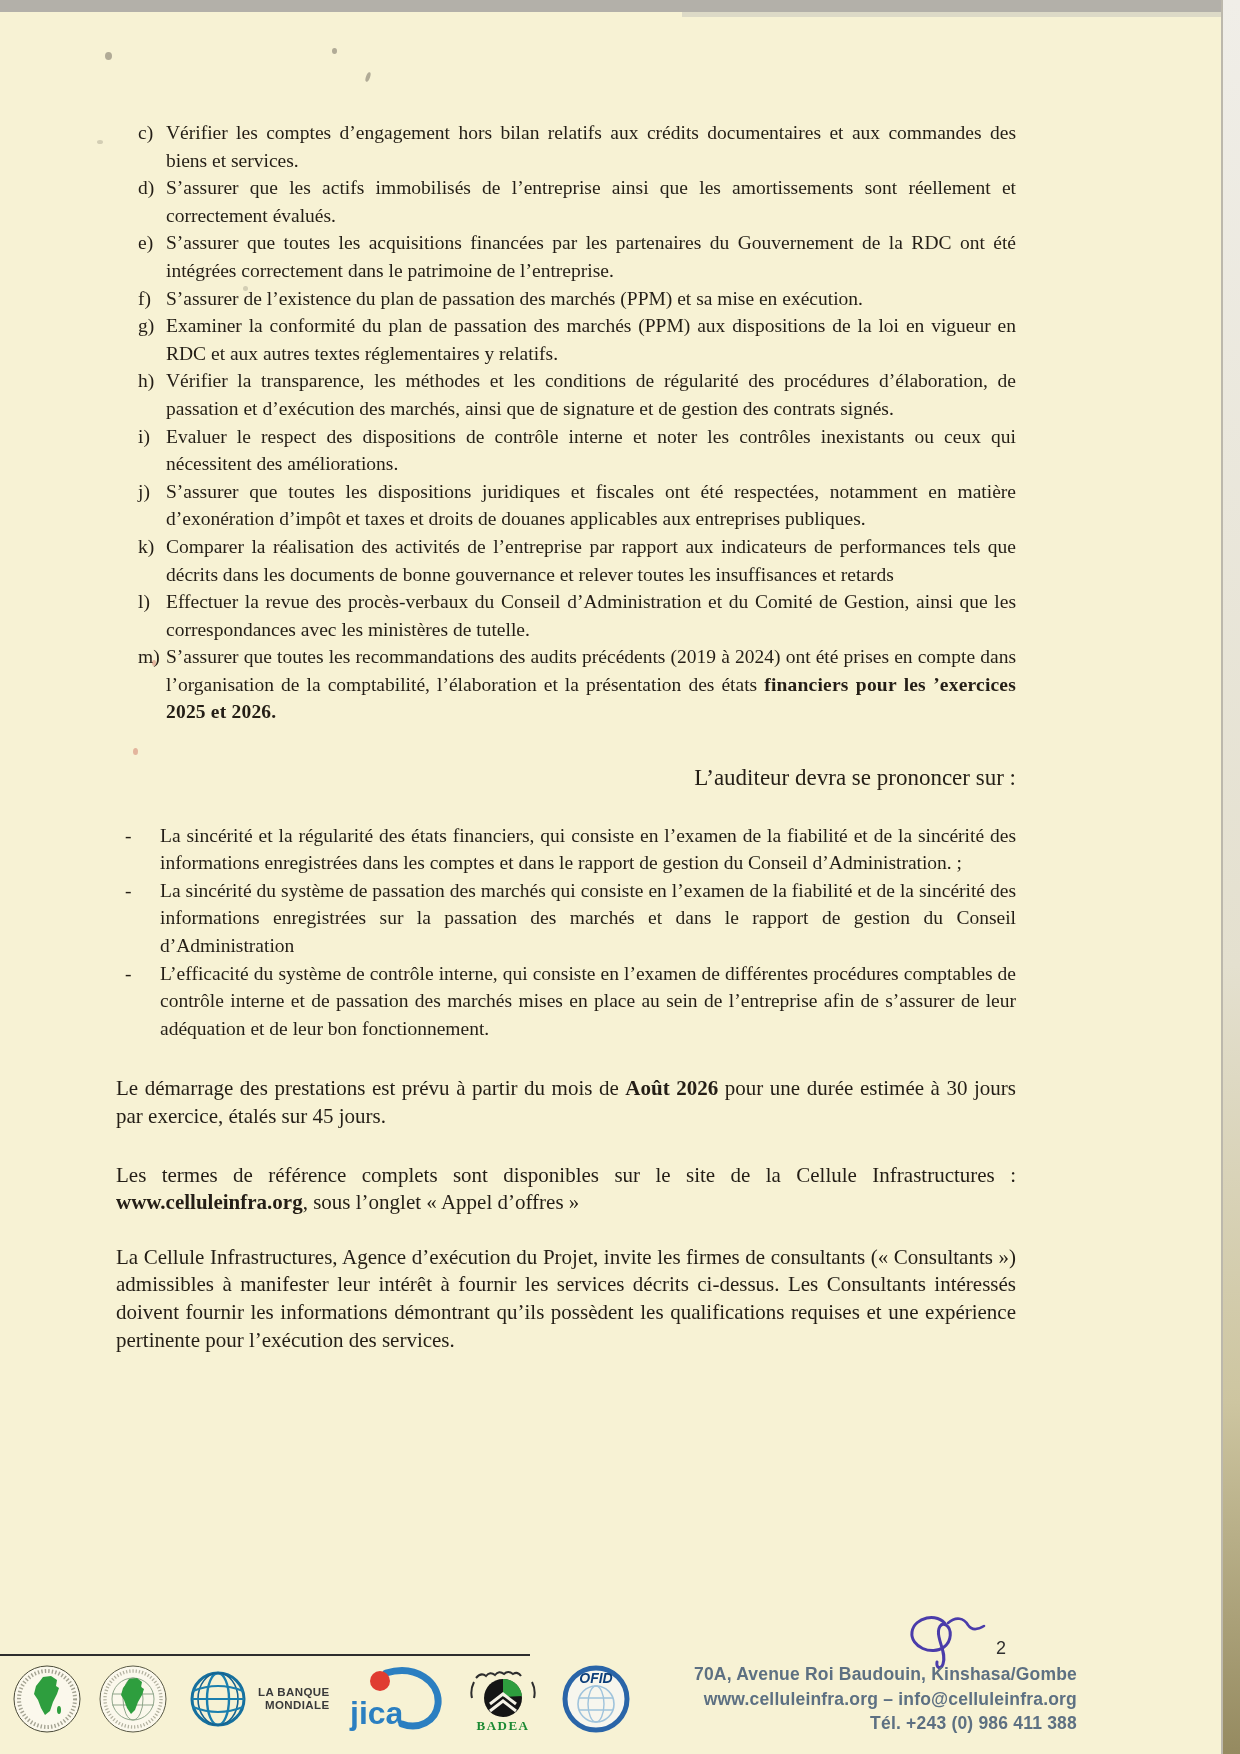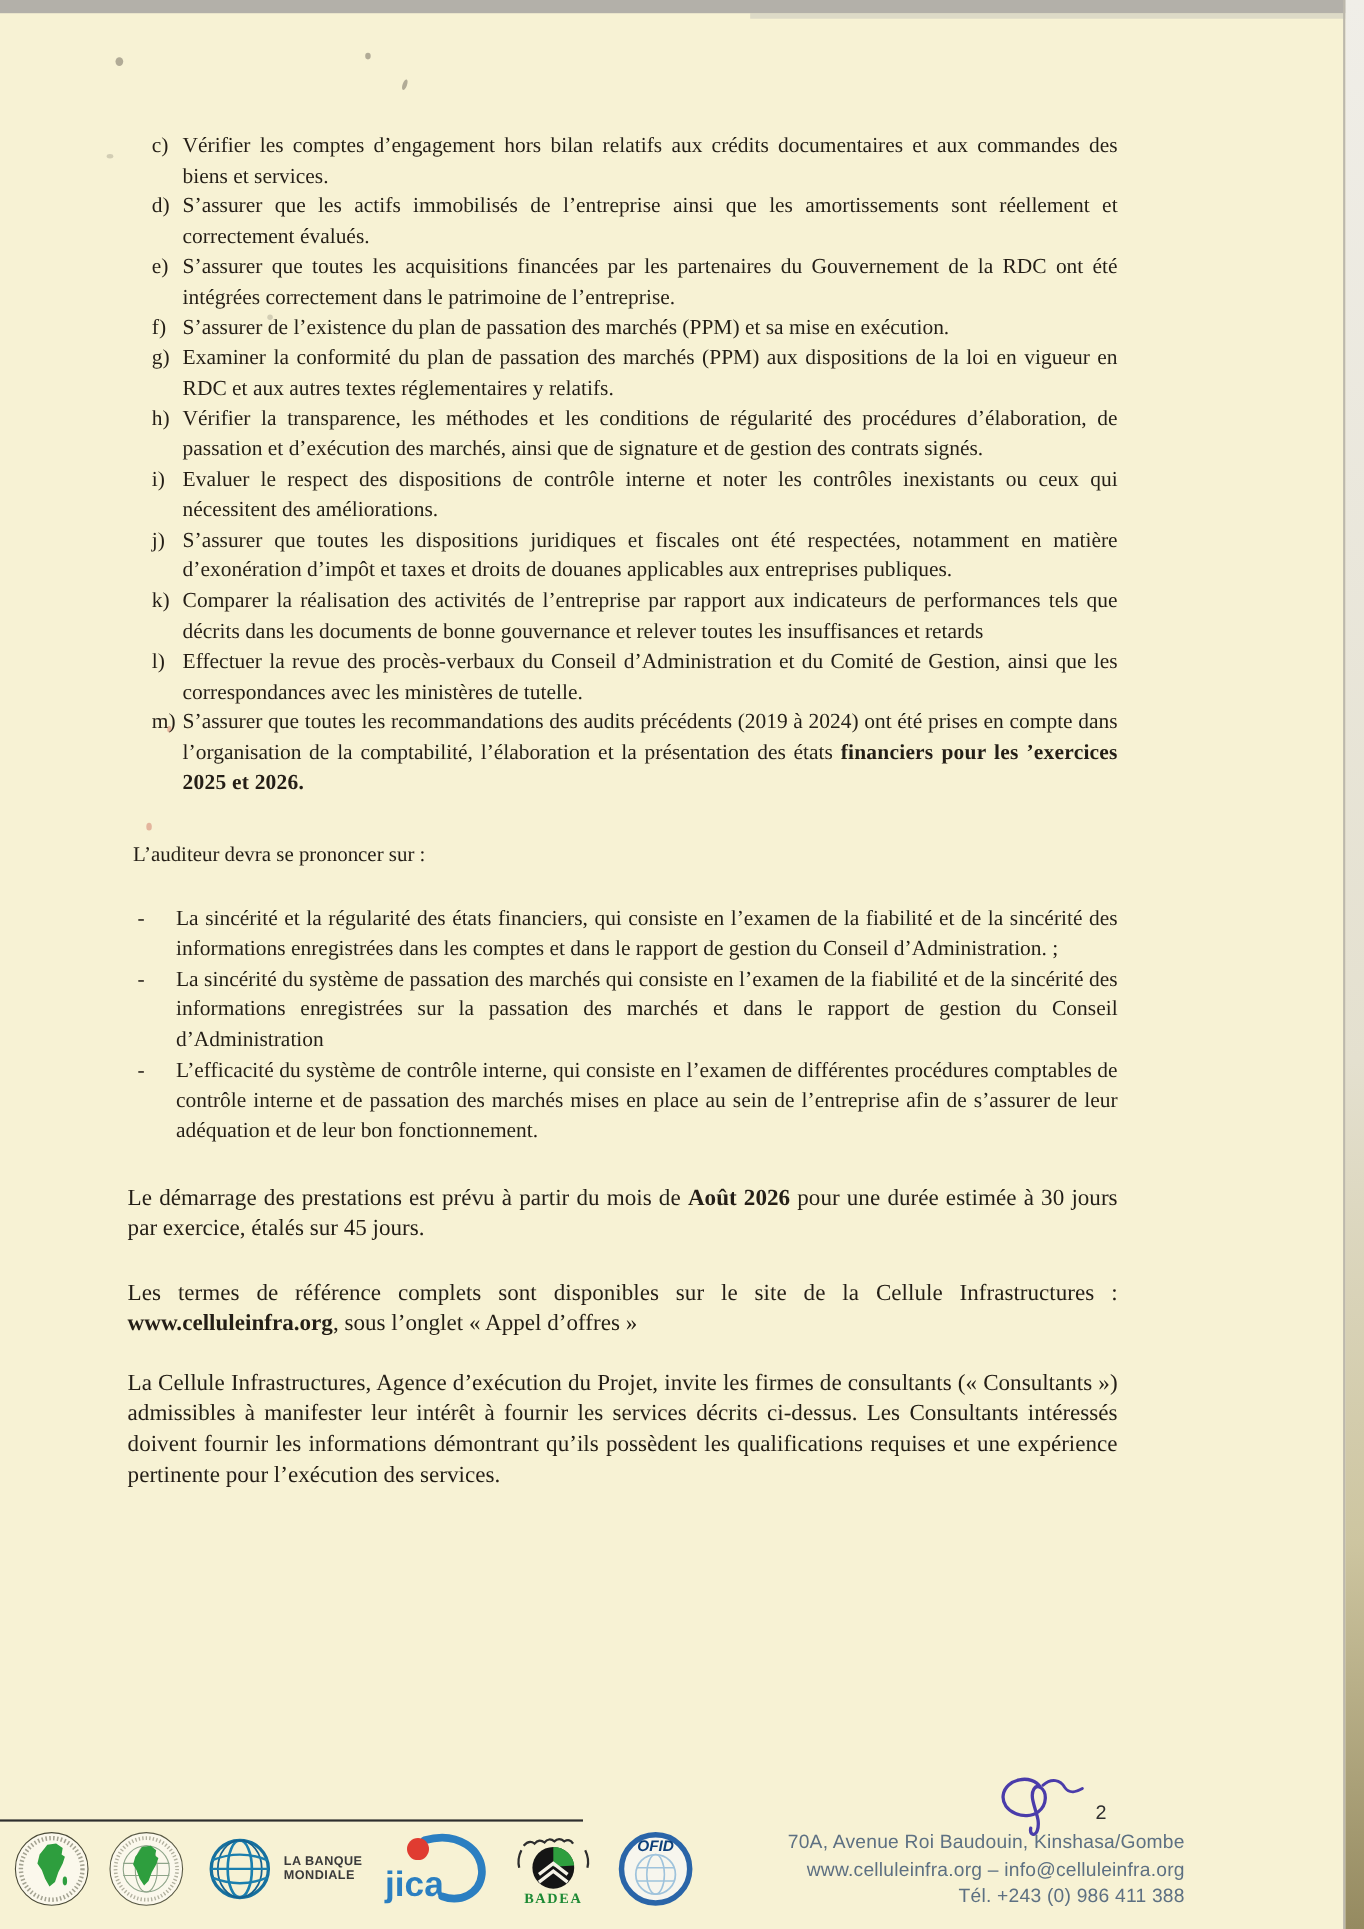--- a/index.html
+++ b/index.html
@@ -20,50 +20,50 @@
   .speck.red{background:rgba(190,70,55,.35);}
 
   .content{position:absolute;left:116px;top:119px;width:900px;}
 
   ol.lettered{list-style:none;margin:0;padding:0 0 0 22px;}
   ol.lettered li{display:flex;font-size:19.5px;line-height:27.6px;}
   ol.lettered .letter{width:28px;flex:none;}
   ol.lettered .item-text{flex:1;text-align:justify;}
   .degraded{font-weight:700;filter:blur(.45px);letter-spacing:.2px;}
 
-  .heading{margin:38px 0 0 5px;font-size:19px;line-height:27.6px;}
+  .heading{margin:38px 0 0 5px;font-size:23px;line-height:27.6px;text-align:right;}
 
   ul.dashed{list-style:none;margin:30px 0 0 0;padding:0 0 0 9px;}
   ul.dashed li{display:flex;font-size:19.5px;line-height:27.6px;}
   ul.dashed .dash{width:35px;flex:none;}
   ul.dashed .bullet-text{flex:1;text-align:justify;}
 
   .para{margin:31px 0 0 0;font-size:21px;line-height:27.6px;text-align:justify;}
   .para.first{margin-top:33px;}
   .para.last{margin-top:27px;}
   .link{font-weight:700;}
   strong{font-weight:700;}
 
   .footer-divider{position:absolute;left:0;top:1654px;width:530px;border-top:2.5px solid #2e2e2e;}
   .logos{position:absolute;left:12px;top:1664px;display:flex;align-items:center;gap:16px;}
   .logo{flex:none;}
-  .wb-wrap{display:flex;align-items:center;gap:6px;}
+  .wb-wrap{display:flex;align-items:center;gap:6px;text-align:right;}
   .wb-label{font-family:"Liberation Sans",sans-serif;font-weight:700;font-size:11.5px;line-height:13px;color:#3a3a3a;letter-spacing:.4px;}
   .jica-text{font-family:"Liberation Sans",sans-serif;font-weight:700;}
   .badea-text{font-family:"Liberation Serif",serif;font-weight:700;}
 
   .signature{position:absolute;left:900px;top:1600px;}
   .page-number{
     position:absolute;left:996px;top:1638px;
     font-family:"Liberation Sans",sans-serif;font-size:18px;color:#2f2f2f;
   }
   .address{
     position:absolute;right:163px;top:1662px;text-align:right;
     font-family:"Liberation Sans",sans-serif;font-size:17.5px;line-height:24.5px;
-    color:#5d7082;letter-spacing:.2px;
+    color:#5d7082;letter-spacing:.2px;font-weight:bold;
   }
 </style>
 </head>
 <body>
 
 <div class="scan-edge-top"></div>
 <div class="scan-edge-top2"></div>
 <div class="scan-edge-right"></div>
 
 <div class="speck" style="left:105px;top:52px;width:7px;height:8px;"></div>

